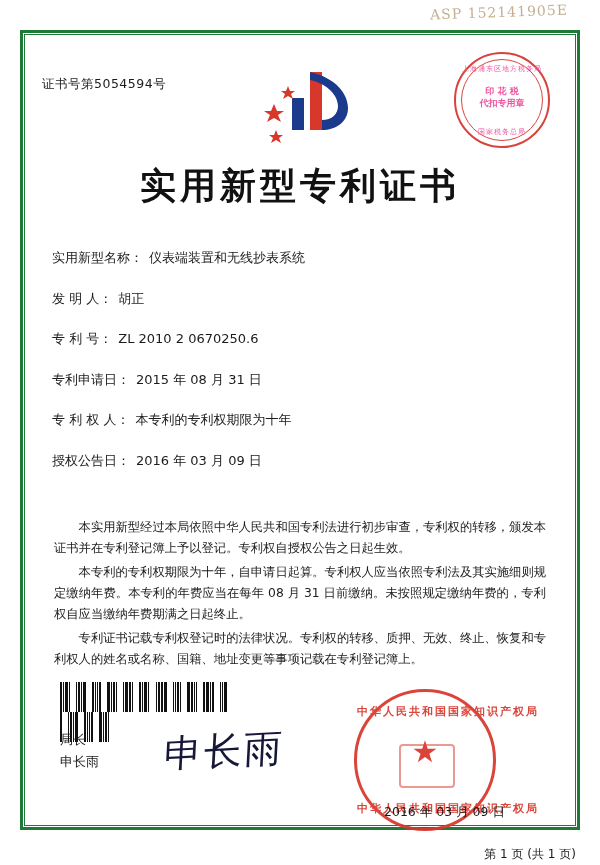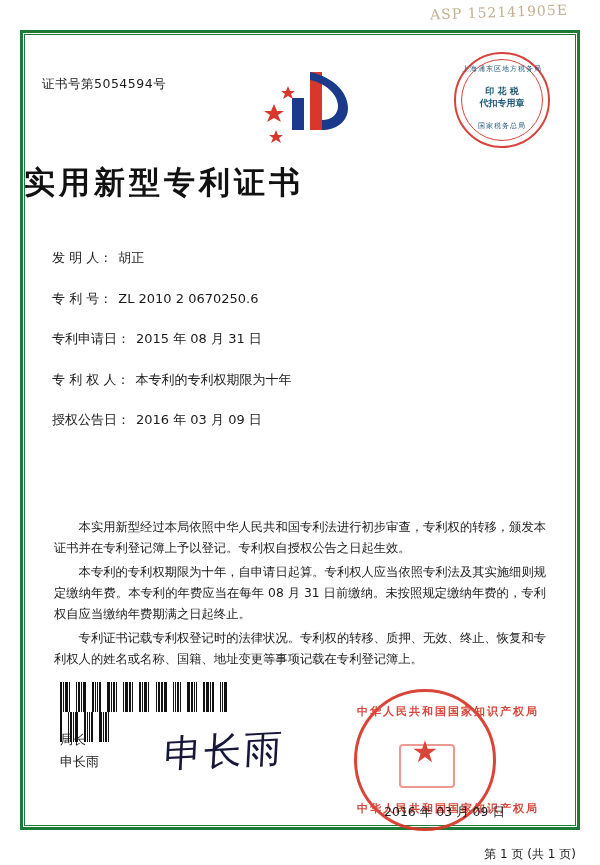--- a/index.html
+++ b/index.html
@@ -78,58 +78,59 @@
 
   
   .stamp-top {
     position: absolute;
     right: 26px;
     top: 18px;
     width: 92px;
     height: 92px;
     border: 2px solid #d4342c;
     border-radius: 50%;
-    color: #0c4a6e;
+    color: #ec4899;
     text-align: center;
     opacity: .92;
   }
   .stamp-top .inner-ring {
     position: absolute;
     left: 5px; top: 5px; right: 5px; bottom: 5px;
     border: 1px solid #d4342c;
     border-radius: 50%;
   }
   .stamp-top .st-arc-top,
   .stamp-top .st-arc-bot {
     position: absolute;
     left: 0; right: 0;
     font-size: 7px;
     letter-spacing: 1px;
     white-space: nowrap;
   }
   .stamp-top .st-arc-top { top: 10px; }
-  .stamp-top .st-arc-bot { bottom: 15px; margin-top: 16px; }
+  .stamp-top .st-arc-bot { bottom: 9px; margin-top: 16px; }
   .stamp-top .st-mid {
     position: absolute;
     left: 0; right: 0;
     top: 31px;
     font-size: 9px;
     line-height: 12px;
     font-weight: bold;
   }
 
   
   .title {
     position: absolute;
     left: 0;
     right: 0;
     top: 128px;
+    text-align: center;
     font-family: "DejaVu Serif", serif;
     font-weight: bold;
-    font-size: 31px;
+    font-size: 36px;
     letter-spacing: 4px;
     color: #111;
   }
 
   
   .fields {
     position: absolute;
     left: 28px;
     top: 215px;
     width: 500px;
@@ -293,20 +294,23 @@
     <div class="st-mid">
       <div>印 花 税</div>
       <div>代扣专用章</div>
     </div>
     <div class="st-arc-bot">国家税务总局</div>
   </div>
 
   <div class="title">实用新型专利证书</div>
 
   <div class="fields">
+    <div class="field-row">
+      <span class="field-label">实用新型名称：</span><span class="field-value">仪表端装置和无线抄表系统</span>
+    </div>
     <div class="field-row">
       <span class="field-label">发 明 人：</span><span class="field-value">胡正</span>
     </div>
     <div class="field-row">
       <span class="field-label">专 利 号：</span><span class="field-value">ZL 2010 2 0670250.6</span>
     </div>
     <div class="field-row">
       <span class="field-label">专利申请日：</span><span class="field-value">2015 年 08 月 31 日</span>
     </div>
     <div class="field-row">

